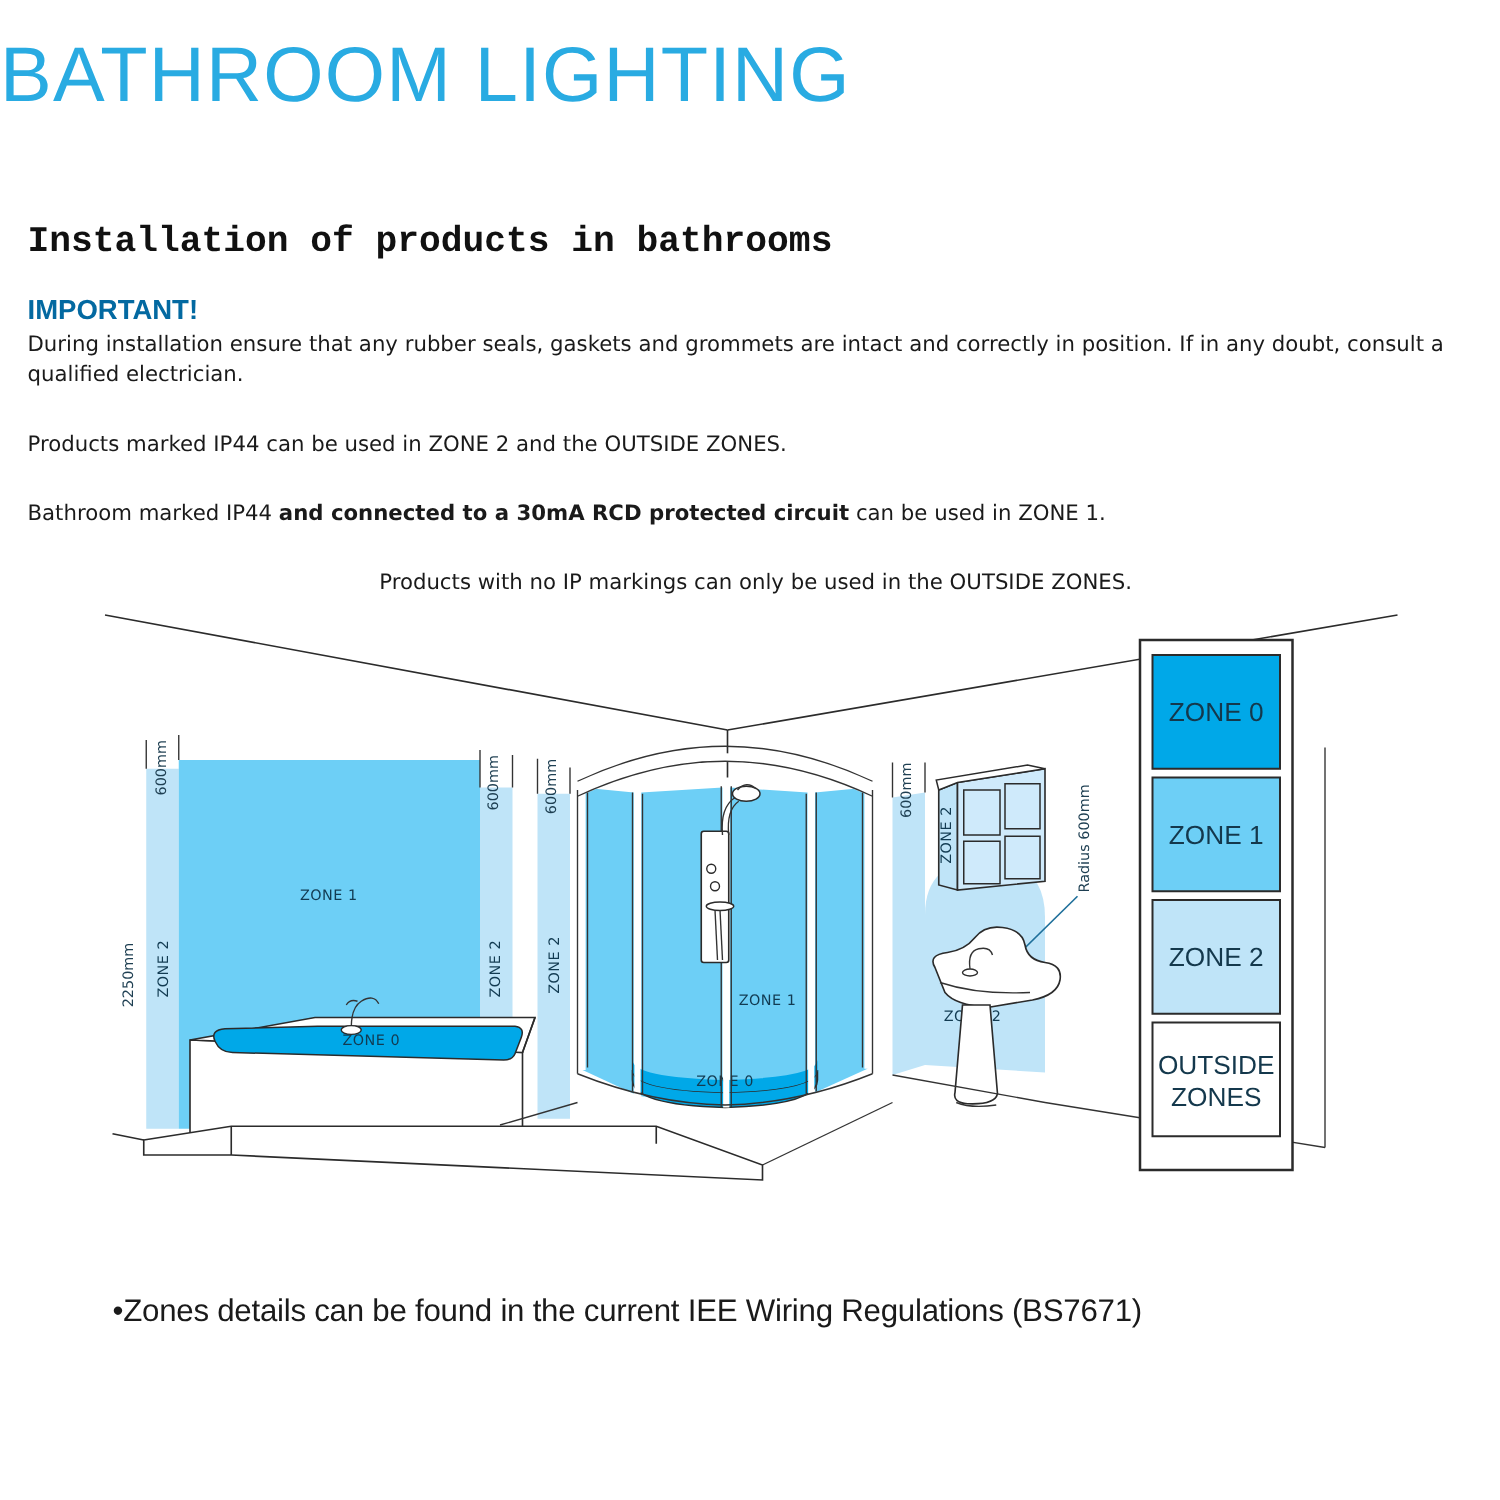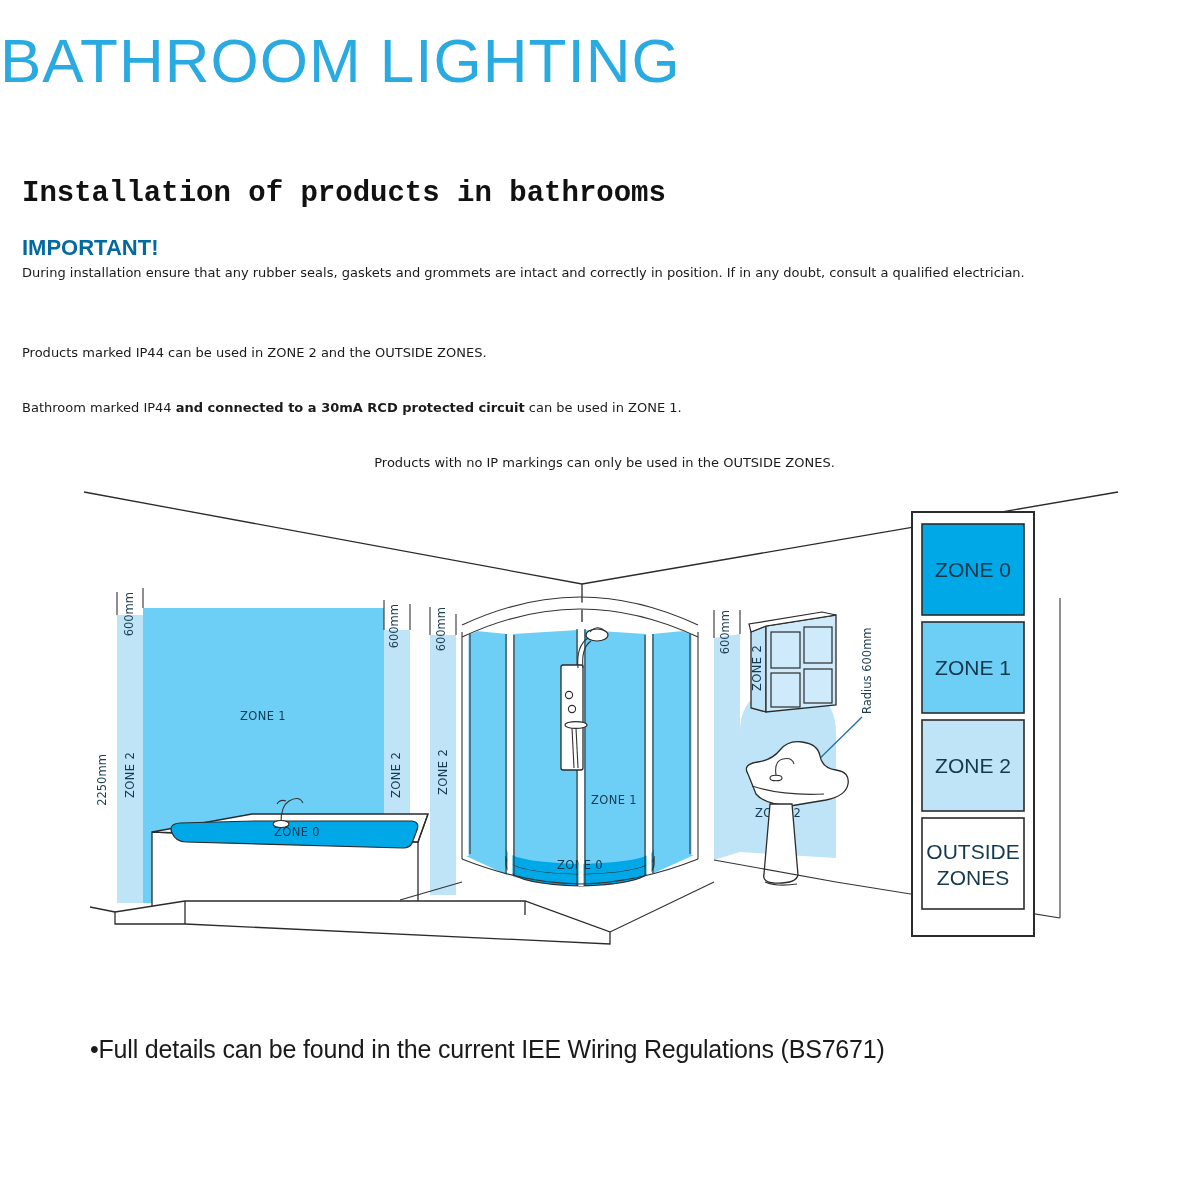--- a/index.html
+++ b/index.html
@@ -47,21 +47,21 @@
     font-family: "Liberation Sans", sans-serif;
     font-size: 22px;
     font-weight: bold;
     color: #0369a1;
   }
 
   .para {
     position: absolute;
     left: 22px;
     font-family: "DejaVu Sans", sans-serif;
-    font-size: 13px;
+    font-size: 17px;
     line-height: 1.42;
     color: #1a1a1a;
     width: 1165px;
   }
   #para-important { top: 264px; }
   #para-ip44-zone2 { top: 344px; }
   #para-ip44-rcd   { top: 399px; }
   #para-noip       { top: 454px; text-align: center; }
   .para b { font-weight: bold; }
 
@@ -311,13 +311,13 @@
     <g>
       <rect x="922" y="336" width="102" height="91" fill="#ffffff" stroke="#2b2b2b" stroke-width="1.6"></rect>
       <text class="legend-label" x="973" y="377" text-anchor="middle">OUTSIDE</text>
       <text class="legend-label" x="973" y="403" text-anchor="middle">ZONES</text>
     </g>
   </g>
 
 </svg>
 </div>
 
-<div id="footnote">•Full details can be found in the current IEE Wiring Regulations (BS7671)</div>
+<div id="footnote">•Zones details can be found in the current IEE Wiring Regulations (BS7671)</div>
 
 </body></html>

